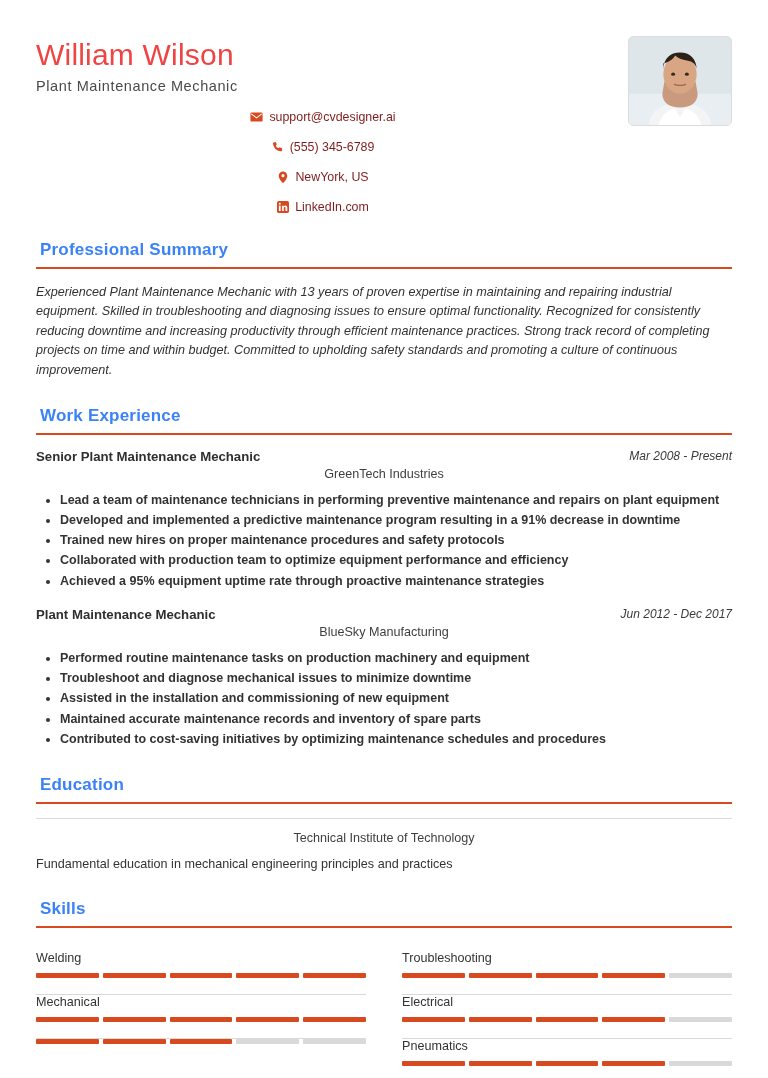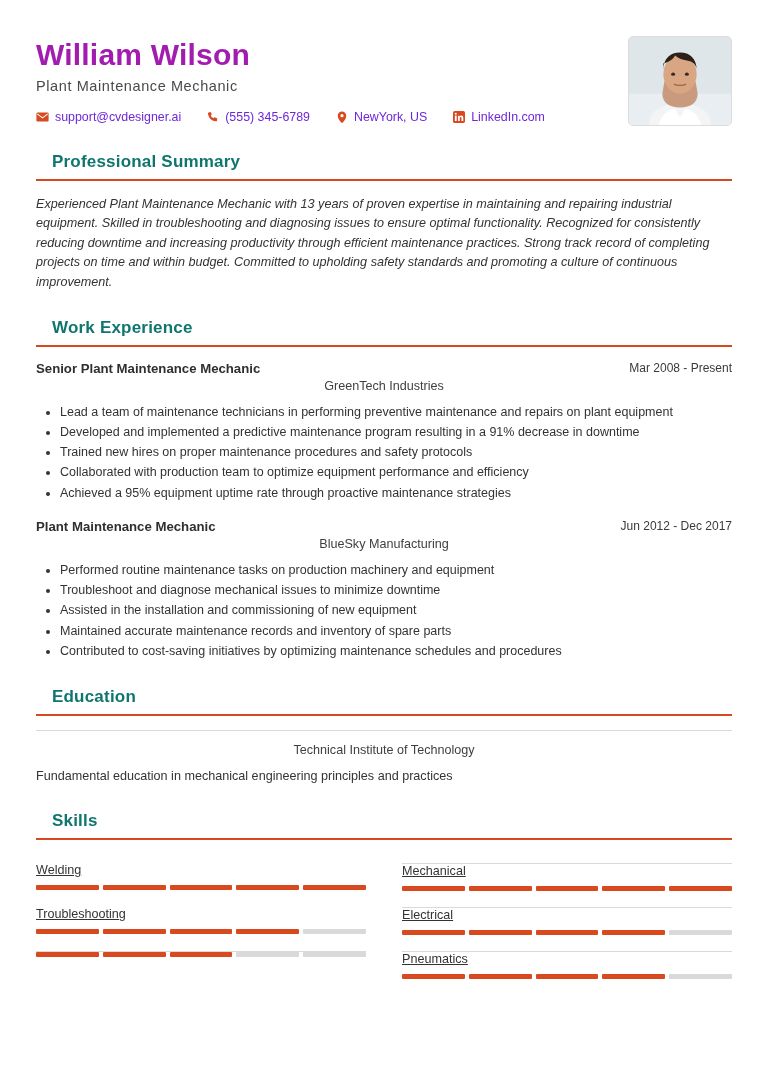--- a/index.html
+++ b/index.html
@@ -25,39 +25,40 @@
 
   
   .header {
     display: flex;
     justify-content: space-between;
     align-items: flex-start;
   }
   .header-left { flex: 1 1 auto; padding-top: 4px; }
   .name {
     font-size: 30px;
-    font-weight: bold;
-    color: #a21caf;
+    font-weight: normal;
+    color: #ef4444;
     letter-spacing: .2px;
     margin: 0 0 7px 0;
     line-height: 1.1;
   }
   .job-title {
     font-size: 14.5px;
     color: #4a4a4a;
     letter-spacing: .6px;
     margin: 0 0 16px 0;
   }
   .contact-row {
     display: flex;
     flex-wrap: wrap;
     align-items: center;
-    gap: 8px;
+    gap: 16px;
     font-size: 12.4px;
-    color: #6d28d9;
+    color: #7f1d1d;
+    flex-direction: column;
   }
   .contact-item {
     display: flex;
     align-items: center;
     margin-right: 18px;
     white-space: nowrap;
   }
   .contact-item .ico {
     color: #d8491f;
     margin-right: 6px;
@@ -78,22 +79,22 @@
     background: #e9eef2;
     position: relative;
   }
   .photo svg { display: block; width: 100%; height: 100%; }
 
   
   .section { margin-top: 26px; }
   .section-title {
     font-size: 17px;
     font-weight: bold;
-    color: #0f766e;
-    margin: 0 0 7px 16px;
+    color: #3b82f6;
+    margin: 0 0 7px 4px;
     letter-spacing: .2px;
   }
   .section-rule {
     height: 1.5px;
     background: #d8491f;
     width: 100%;
     margin-bottom: 14px;
   }
   .summary-text {
     font-size: 12.6px;
@@ -111,33 +112,35 @@
     justify-content: space-between;
     align-items: flex-start;
   }
   .entry-role {
     font-size: 13.2px;
     font-weight: bold;
     color: #2f2f2f;
   }
   .entry-date {
     font-size: 12px;
+    font-style: italic;
     color: #3a3a3a;
     white-space: nowrap;
     padding-left: 14px;
   }
   .entry-org {
     font-size: 12.6px;
     color: #3f3f3f;
     margin-top: 3px;
     text-align: center;
   }
   .entry-list {
     margin: 9px 0 0 0;
     padding-left: 24px;
+    font-weight: bold;
   }
   .entry-list li {
     font-size: 12.5px;
     line-height: 1.62;
     color: #333333;
   }
   .entry-desc {
     font-size: 12.6px;
     color: #333333;
     margin-top: 10px;
@@ -151,21 +154,20 @@
   }
 
   
   .skills-grid {
     display: grid;
     grid-template-columns: 1fr 1fr;
     column-gap: 36px;
   }
   .skill {
     padding-top: 9px;
-    text-decoration: underline;
   }
   .skill-name {
     font-size: 12.6px;
     color: #333333;
     margin-bottom: 8px;
   }
   .skill-bar {
     display: flex;
     gap: 4px;
     height: 5px;
@@ -315,41 +317,41 @@
           <div class="skill-name">Welding</div>
           <div class="skill-bar">
             <span class="skill-seg on"></span>
             <span class="skill-seg on"></span>
             <span class="skill-seg on"></span>
             <span class="skill-seg on"></span>
             <span class="skill-seg on"></span>
           </div>
         </div>
         <div class="skill">
+          <div class="skill-name">Troubleshooting</div>
+          <div class="skill-bar">
+            <span class="skill-seg on"></span>
+            <span class="skill-seg on"></span>
+            <span class="skill-seg on"></span>
+            <span class="skill-seg on"></span>
+            <span class="skill-seg"></span>
+          </div>
+        </div>
+        <div class="skill">
           <div class="skill-sep"></div>
           <div class="skill-name">Mechanical</div>
           <div class="skill-bar">
             <span class="skill-seg on"></span>
             <span class="skill-seg on"></span>
             <span class="skill-seg on"></span>
             <span class="skill-seg on"></span>
             <span class="skill-seg on"></span>
           </div>
         </div>
         <div class="skill">
-          <div class="skill-name">Troubleshooting</div>
-          <div class="skill-bar">
-            <span class="skill-seg on"></span>
-            <span class="skill-seg on"></span>
-            <span class="skill-seg on"></span>
-            <span class="skill-seg on"></span>
-            <span class="skill-seg"></span>
-          </div>
-        </div>
-        <div class="skill">
           <div class="skill-sep"></div>
           <div class="skill-name">Electrical</div>
           <div class="skill-bar">
             <span class="skill-seg on"></span>
             <span class="skill-seg on"></span>
             <span class="skill-seg on"></span>
             <span class="skill-seg on"></span>
             <span class="skill-seg"></span>
           </div>
         </div>

